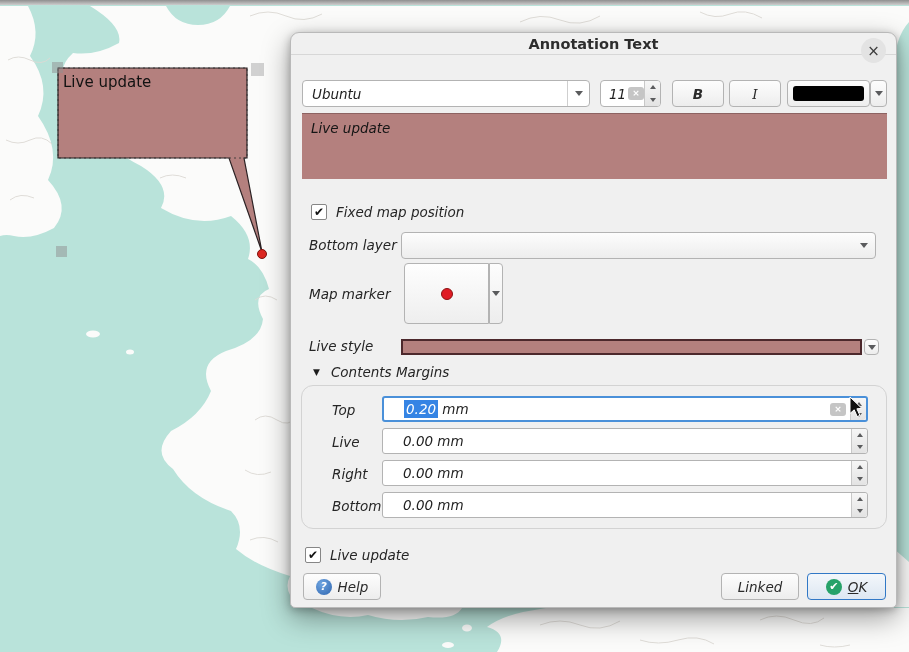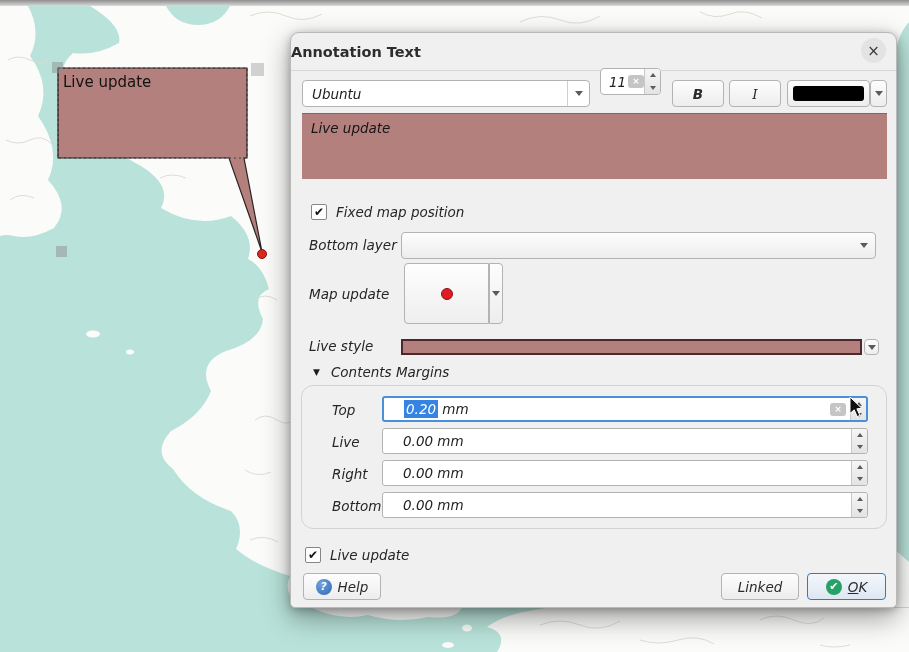--- a/index.html
+++ b/index.html
@@ -15,43 +15,43 @@
   .stage{position:relative;width:909px;height:652px;background:#b9e3da;overflow:hidden;}
   .map-svg{position:absolute;left:0;top:0;}
 
   
   .dialog{
     position:absolute;left:290px;top:32px;width:607px;height:576px;
     background:var(--dlg-bg);
     border:1px solid #b9b9b9;border-radius:9px 9px 5px 5px;
     box-shadow:0 10px 28px rgba(0,0,0,.38),0 2px 8px rgba(0,0,0,.25);
   }
-  .titlebar{position:absolute;left:0;top:0;right:0;height:38px;border-bottom:1px solid #d7d7d7;
-    border-radius:9px 9px 0 0;display:flex;align-items:center;justify-content:flex-start;}
+  .titlebar{position:absolute;left:0;top:0;right:0;height:22px;border-bottom:1px solid #d7d7d7;
+    border-radius:9px 9px 0 0;display:flex;align-items:center;justify-content:center;}
   .title{font-weight:bold;font-size:14.5px;color:#2d2d2d;}
   .close-btn{position:absolute;right:10px;top:5px;width:25px;height:25px;border-radius:50%;
     background:#e3e3e3;display:flex;align-items:center;justify-content:center;
     font-size:15px;color:#3d3d3d;cursor:pointer;}
 
   .field,.combo,.btn{
     background:linear-gradient(180deg,#fdfdfd,#ededed);
     border:1px solid var(--border);border-radius:4px;
   }
   .white{background:#fff;}
   .abs{position:absolute;font-style:italic;}
 
   
   .font-combo{left:11px;top:47px;width:288px;height:27px;display:flex;align-items:center;}
   .font-combo .val{flex:1;padding-left:9px;}
   .combo-arrow{width:22px;height:100%;display:flex;align-items:center;justify-content:center;border-left:1px solid #cfcfcf;}
   .tri-down{width:0;height:0;border-left:4px solid transparent;border-right:4px solid transparent;border-top:5px solid #5a5b5d;}
   .tri-up-s{width:0;height:0;border-left:3.5px solid transparent;border-right:3.5px solid transparent;border-bottom:4.5px solid #5a5b5d;}
   .tri-down-s{width:0;height:0;border-left:3.5px solid transparent;border-right:3.5px solid transparent;border-top:4.5px solid #5a5b5d;}
 
-  .size-spin{left:309px;top:35px;width:61px;height:27px;display:flex;align-items:center;background:#fff;}
+  .size-spin{left:309px;top:47px;width:61px;height:27px;display:flex;align-items:center;background:#fff;}
   .size-spin .val{padding-left:8px;flex:1;}
   .clear-ic{width:16px;height:13px;border-radius:3px;background:#c5c5c5;color:#fff;
     font-size:9px;font-weight:bold;display:flex;align-items:center;justify-content:center;line-height:1;}
   .spin-col{width:16px;height:100%;border-left:1px solid #c8c8c8;display:flex;flex-direction:column;
     background:linear-gradient(180deg,#f6f6f6,#e3e3e3);border-radius:0 3px 3px 0;}
   .spin-col>div{flex:1;display:flex;align-items:center;justify-content:center;}
 
   .b-btn{left:381px;top:47px;width:52px;height:27px;font-weight:bold;}
   .i-btn{left:438px;top:47px;width:52px;height:27px;font-style:italic;font-family:"DejaVu Serif","Liberation Serif",serif;}
   .btn{display:flex;align-items:center;justify-content:center;cursor:pointer;color:#2a2a2a;}
@@ -224,21 +224,21 @@
     </div>
 
     <span class="abs lbl linked-lbl">Bottom layer</span>
     <div class="abs field linked-combo">
       <span class="val"></span>
       <span class="combo-arrow" style="border-left:none;">
         <span class="tri-down"></span>
       </span>
     </div>
 
-    <span class="abs lbl marker-lbl">Map update</span>
+    <span class="abs lbl marker-lbl">Map marker</span>
     <div class="abs marker-btn">
       <span class="marker-dot"></span>
     </div>
     <div class="abs btn marker-dd">
       <span class="tri-down"></span>
     </div>
 
     <span class="abs lbl frame-lbl">Live style</span>
     <div class="abs frame-bar"></div>
     <div class="abs btn frame-dd">

